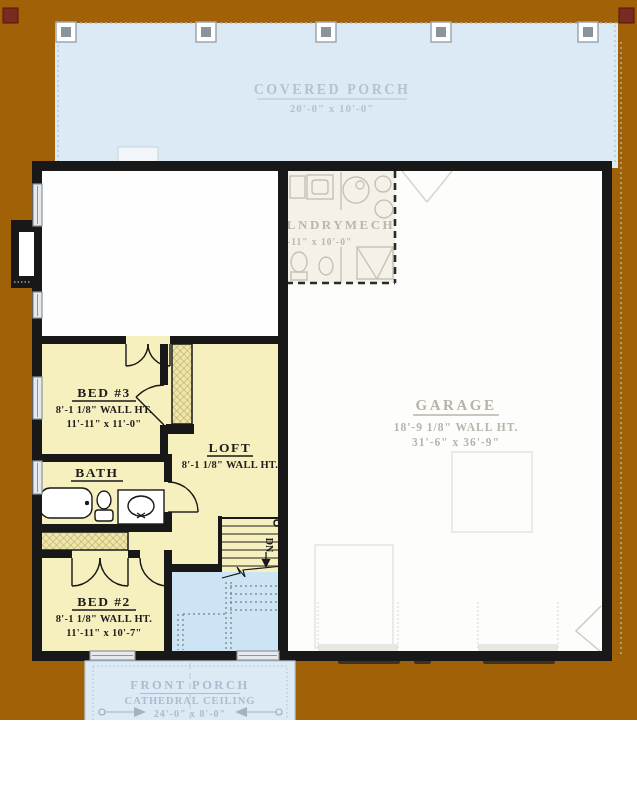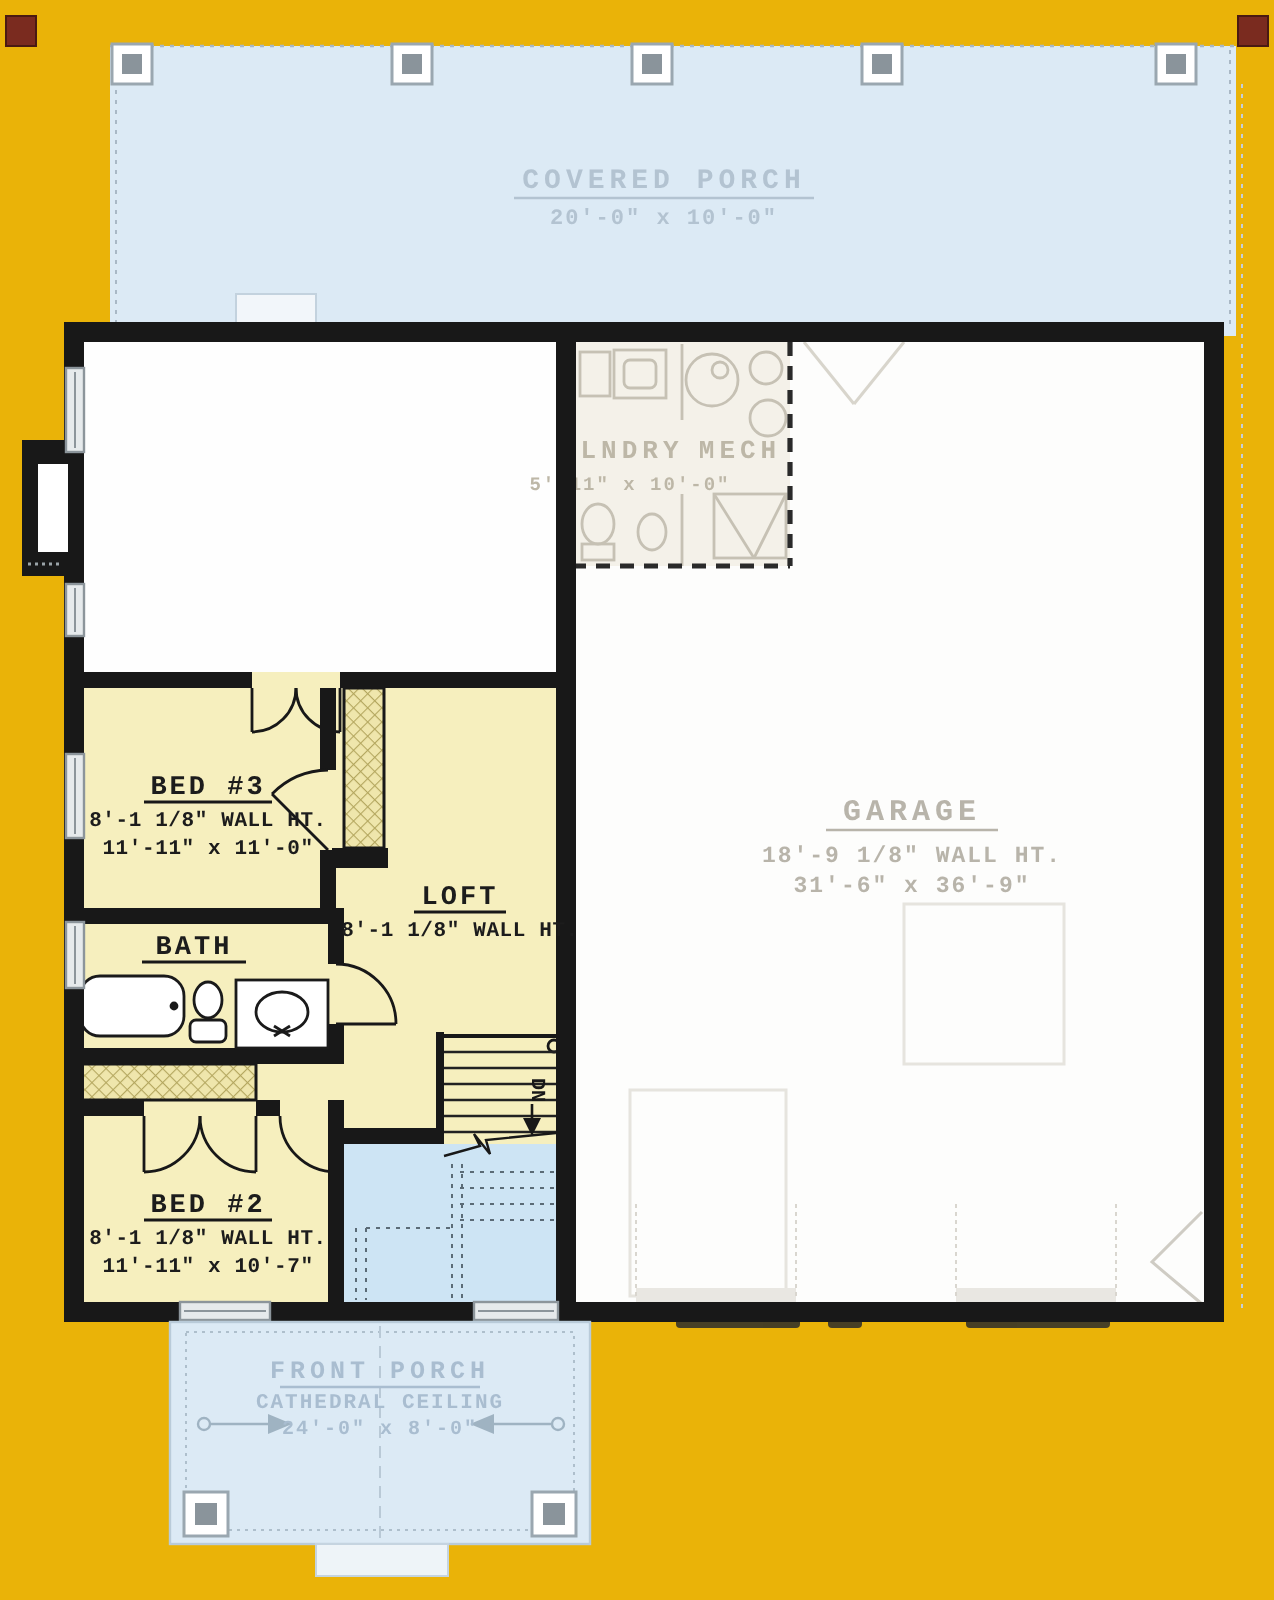--- a/index.html
+++ b/index.html
@@ -1,17 +1,17 @@
 <!DOCTYPE html>
 <html><head>
 <meta charset="utf-8">
 <style>
   html,body{margin:0;padding:0;background:#ffffff;}
-  #stage{position:relative;width:637px;height:800px;background:#eab308;overflow:hidden;
-         font-family:Liberation Mono, monospace;}
+  #stage{position:relative;width:637px;height:720px;background:#a16207;overflow:hidden;
+         font-family:Liberation Serif, serif;}
   svg{display:block;}
   .wall{fill:#181818;}
   .room-title{font-weight:bold;fill:#1c1c1c;letter-spacing:1.5px;}
   .room-sub{font-weight:bold;fill:#1c1c1c;letter-spacing:0.3px;}
   .ghost-title{font-weight:bold;letter-spacing:2.5px;}
   .ghost-sub{font-weight:bold;letter-spacing:1px;}
   text{text-anchor:middle;}
 </style>
 </head>
 <body>

